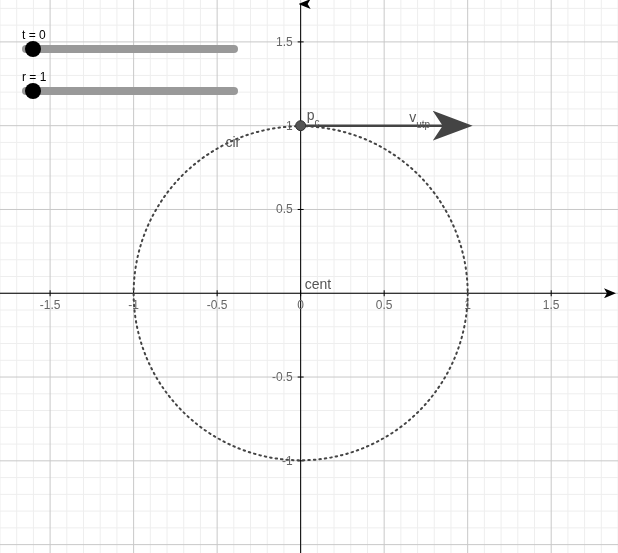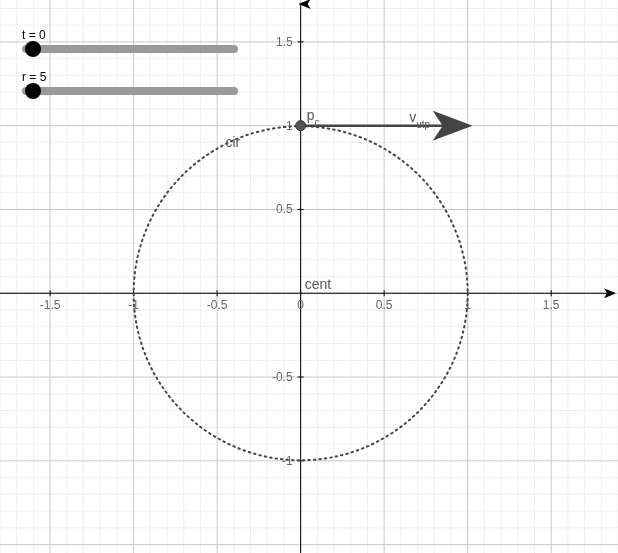--- a/index.html
+++ b/index.html
@@ -193,17 +193,17 @@
 </svg>
 
 <div class="slider-group" style="top:28px">
   <div class="slider-label">t = 0</div>
   <div class="slider-track">
     <div class="slider-handle" id="handle-t" style="left: 2.8px;"></div>
   </div>
 </div>
 
 <div class="slider-group" style="top:70px">
-  <div class="slider-label">r = 5</div>
+  <div class="slider-label">r = 1</div>
   <div class="slider-track">
     <div class="slider-handle" id="handle-r" style="left: 2.8px;"></div>
   </div>
 </div>
 
 </body></html>

